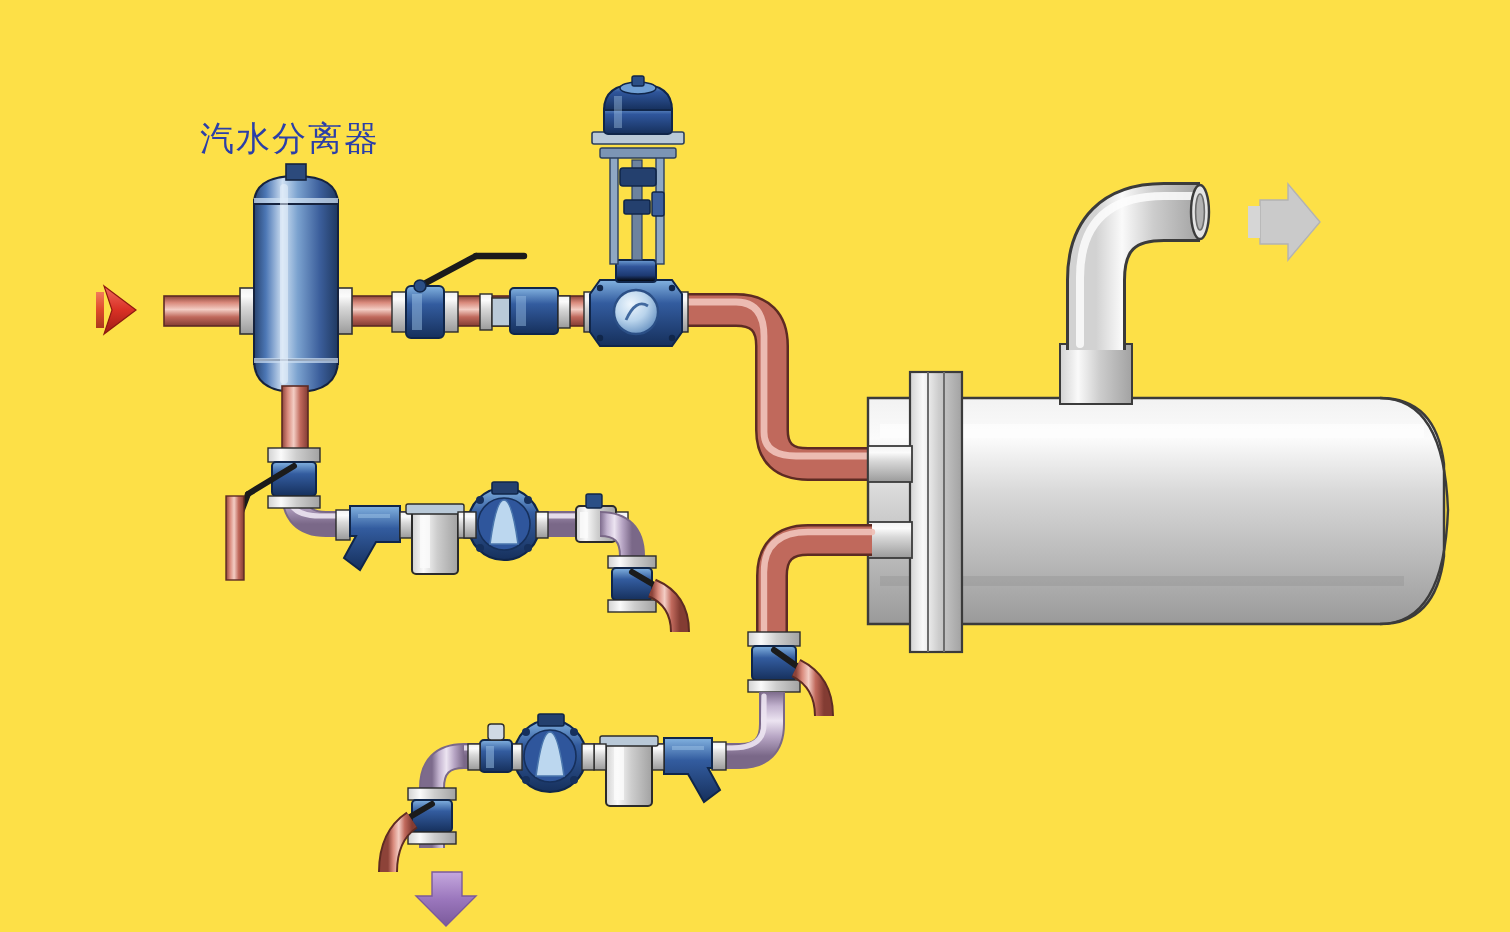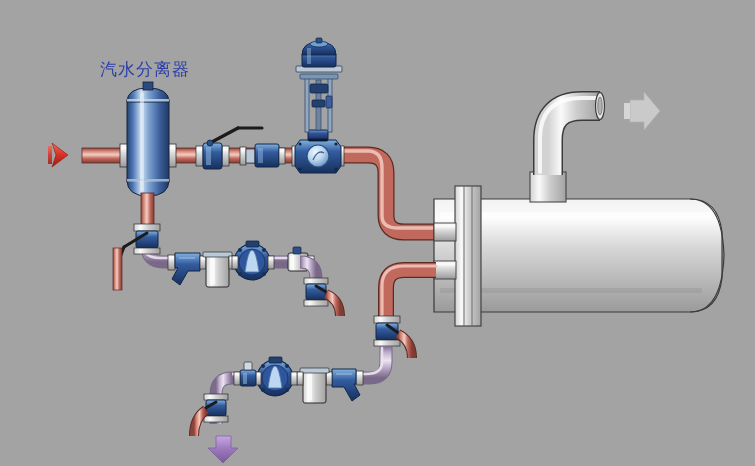--- a/index.html
+++ b/index.html
@@ -1,18 +1,18 @@
 <!DOCTYPE html>
 <html><head>
 <meta charset="utf-8">
 <style>
   html,body{margin:0;padding:0;background:#ffffff;}
   body{width:755px;height:466px;overflow:hidden;
        font-family:"DejaVu Sans","Liberation Sans",sans-serif;}
-  #stage{position:relative;width:755px;height:466px;background:#a3a3a3;}
+  #stage{position:relative;width:755px;height:466px;background:#fde047;}
   #stage svg{position:absolute;left:0;top:0;}
   .lbl{position:absolute;color:#2b3fa8;font-size:17px;letter-spacing:1px;
        white-space:nowrap;font-family:"DejaVu Sans","Liberation Sans",sans-serif;}
 </style>
 </head>
 <body>
 
 <div id="stage">
 
 <svg width="755" height="466" viewBox="0 0 755 466">

